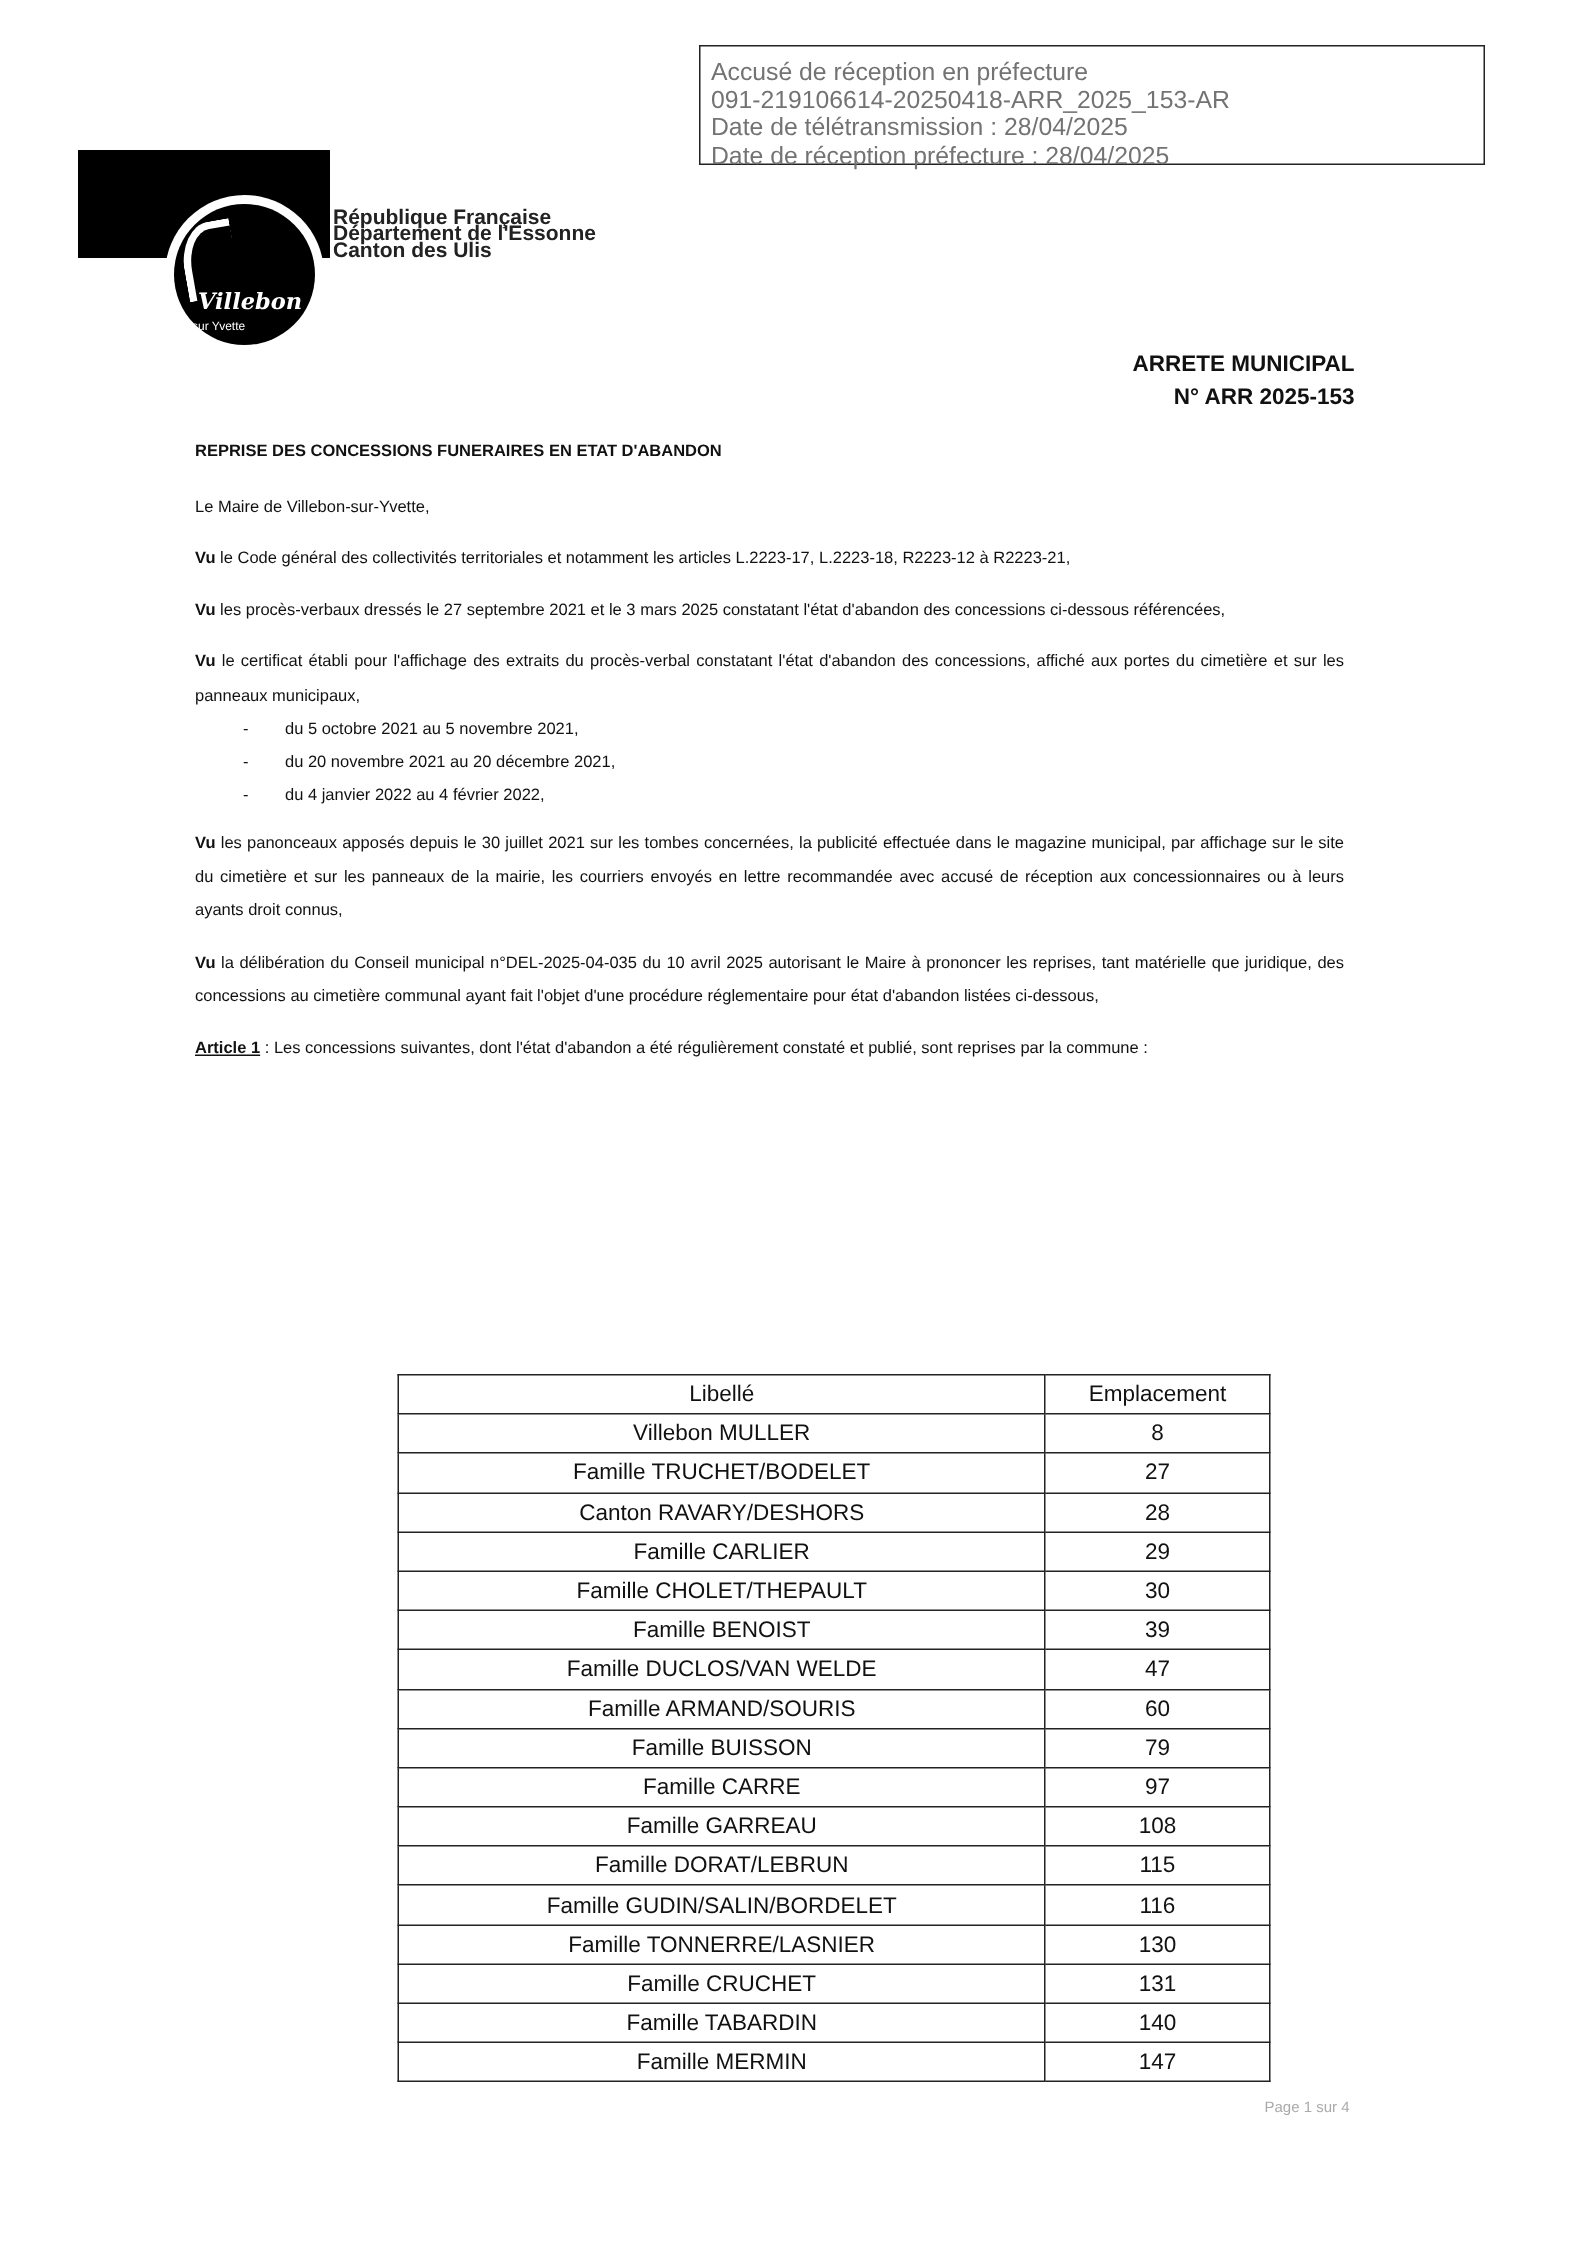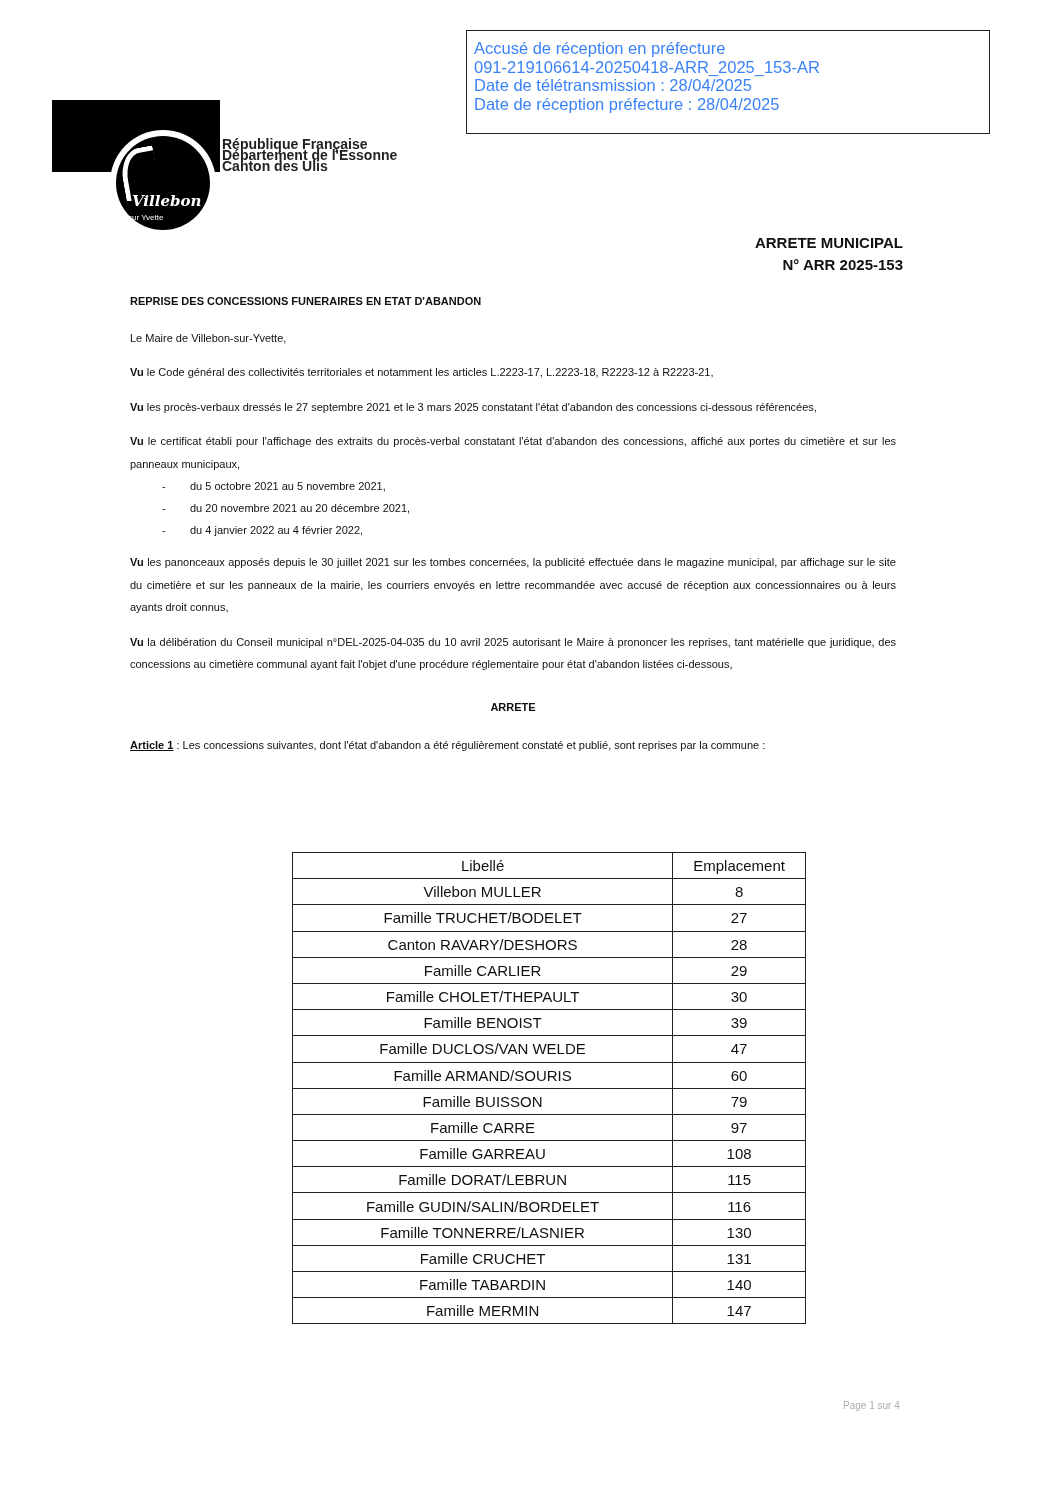--- a/index.html
+++ b/index.html
@@ -1,21 +1,21 @@
 <!DOCTYPE html>
 <html><head>
 <meta charset="utf-8">
 <style>
   html, body { margin: 0; padding: 0; background: #ffffff; }
   body { width: 1058px; height: 1496px; position: relative; overflow: hidden;
          font-family: "Liberation Sans", sans-serif; color: #111; }
 
-  .stamp { position: absolute; left: 466px; top: 30px; width: 524px; height: 104px;
+  .stamp { position: absolute; left: 466px; top: 30px; width: 524px; height: 80px;
            border: 1.5px solid #222; box-sizing: border-box; padding: 8px 0 0 7px;
-           font-family: "Liberation Sans", sans-serif; font-size: 16.5px; line-height: 18.5px; color: #3b82f6; }
+           font-family: "Liberation Sans", sans-serif; font-size: 16.5px; line-height: 18.5px; color: #737373; }
   .stamp div { white-space: nowrap; }
 
   .logo { position: absolute; left: 52px; top: 100px; width: 168px; height: 146px; }
   .logo-bar { position: absolute; left: 0; top: 0; width: 168px; height: 72px; background: #000; }
   .logo-ring { position: absolute; left: 58px; top: 30px; width: 106px; height: 106px; border-radius: 50%; background:#fff; }
   .logo-circle { position: absolute; left: 64px; top: 36px; width: 94px; height: 94px; border-radius: 50%; background:#000; overflow:hidden; }
   .logo-text { position: absolute; left: 80px; top: 92px; color:#fff; font-family: "DejaVu Serif", serif; font-style: italic; font-size: 15px; font-weight: bold; }
   .logo-sub { position: absolute; left: 76px; top: 113px; color:#fff; font-size: 8px; }
   .logo-swoosh { position: absolute; left: 70px; top: 48px; width: 30px; height: 46px; border-left: 5px solid #fff; border-top: 5px solid #fff; border-radius: 60% 0 0 0; transform: rotate(-10deg); }
 
@@ -28,22 +28,22 @@
              font-family: "Liberation Sans", sans-serif; font-size: 11px; line-height: 22.5px; text-align: justify; }
   .content p { margin: 0 0 12px 0; }
   .title { font-weight: bold; margin-bottom: 14px !important; }
   .vu { font-weight: bold; }
   ul.dates { list-style: none; margin: -12px 0 10px 0; padding: 0 0 0 32px; }
   ul.dates li { position: relative; padding-left: 28px; line-height: 22px; }
   ul.dates li::before { content: "-"; position: absolute; left: 0; }
   .arrete { text-align: center; font-weight: bold; margin: 20px 0 16px 0 !important; }
   .article-label { font-weight: bold; text-decoration: underline; }
 
-  table.concessions { position: absolute; left: 265px; top: 852px; width: 514px;
-                      border-collapse: collapse; font-family: "Liberation Sans", sans-serif; font-size: 15px; margin-left: 27px; }
+  table.concessions { position: absolute; left: 265px; top: 916px; width: 582px;
+                      border-collapse: collapse; font-family: "Liberation Sans", sans-serif; font-size: 15px; }
   table.concessions th, table.concessions td { border: 1.5px solid #222; height: 25.2px; padding: 0; text-align: center; font-weight: normal; }
   table.concessions .col-lib { width: 385px; }
   table.concessions .col-emp { width: 133px; }
 
   .footer { position: absolute; left: 843px; top: 1400px; font-size: 10px; color: #aaa; }
 </style>
 </head>
 <body>
 
 <div class="stamp">
@@ -79,21 +79,20 @@
   <p><span class="vu">Vu</span><span> le Code général des collectivités territoriales et notamment les articles L.2223-17, L.2223-18, R2223-12 à R2223-21,</span></p>
   <p><span class="vu">Vu</span><span> les procès-verbaux dressés le 27 septembre 2021 et le 3 mars 2025 constatant l'état d'abandon des concessions ci-dessous référencées,</span></p>
   <p><span class="vu">Vu</span><span> le certificat établi pour l'affichage des extraits du procès-verbal constatant l'état d'abandon des concessions, affiché aux portes du cimetière et sur les panneaux municipaux,</span></p>
   <ul class="dates">
     <li>du 5 octobre 2021 au 5 novembre 2021,</li>
     <li>du 20 novembre 2021 au 20 décembre 2021,</li>
     <li>du 4 janvier 2022 au 4 février 2022,</li>
   </ul>
   <p><span class="vu">Vu</span><span> les panonceaux apposés depuis le 30 juillet 2021 sur les tombes concernées, la publicité effectuée dans le magazine municipal, par affichage sur le site du cimetière et sur les panneaux de la mairie, les courriers envoyés en lettre recommandée avec accusé de réception aux concessionnaires ou à leurs ayants droit connus,</span></p>
   <p><span class="vu">Vu</span><span> la délibération du Conseil municipal n°DEL-2025-04-035 du 10 avril 2025 autorisant le Maire à prononcer les reprises, tant matérielle que juridique, des concessions au cimetière communal ayant fait l'objet d'une procédure réglementaire pour état d'abandon listées ci-dessous,</span></p>
-  <p class="arrete">ARRETE</p>
   <p><span class="article-label">Article 1</span><span> : Les concessions suivantes, dont l'état d'abandon a été régulièrement constaté et publié, sont reprises par la commune :</span></p>
 </div>
 
 <table class="concessions">
   <thead>
     <tr>
       <th class="col-lib">Libellé</th>
       <th class="col-emp">Emplacement</th>
     </tr>
   </thead>

